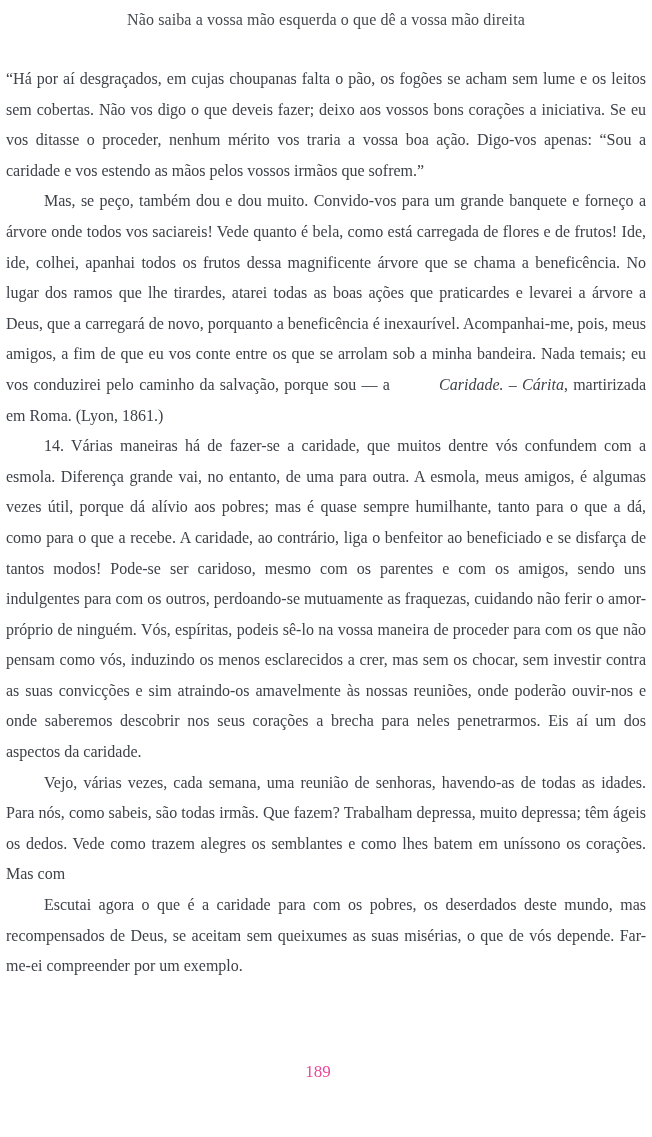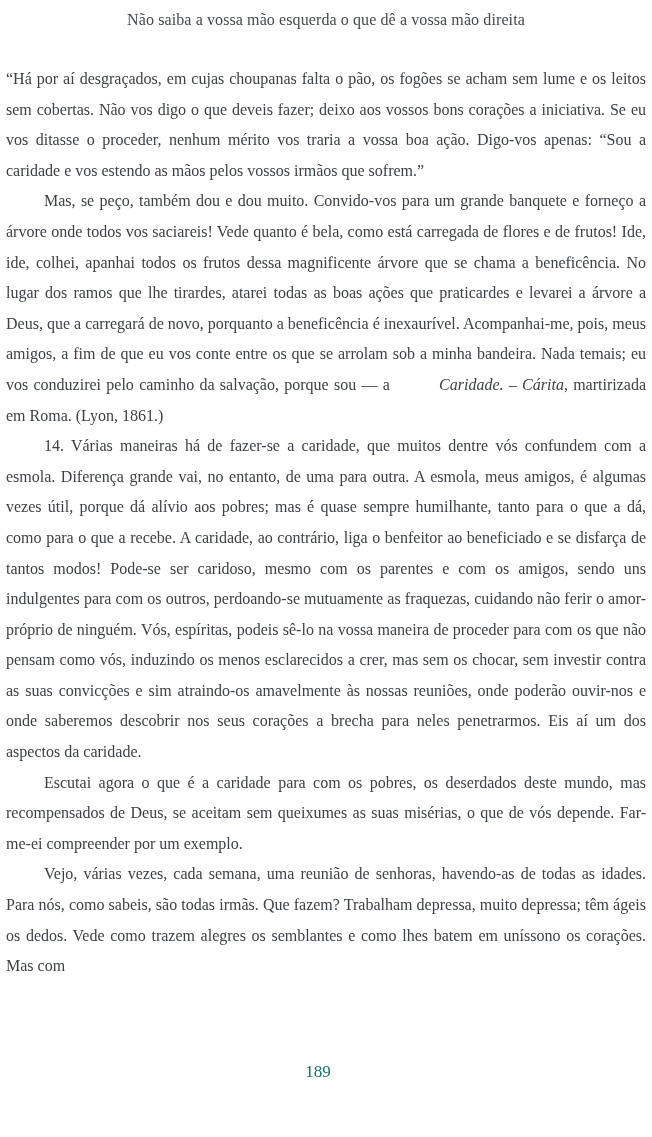--- a/index.html
+++ b/index.html
@@ -44,31 +44,31 @@
     font-style: italic;
     margin-left: 44px;
   }
   .page-number {
     position: absolute;
     left: 0;
     right: 16px;
     bottom: 10px;
     text-align: center;
     font-size: 17px;
-    color: #0f766e;
+    color: #ec4899;
   }
 </style>
 </head>
 <body>
 
 <div class="page">
   <div class="running-header">Não saiba a vossa mão esquerda o que dê a vossa mão direita</div>
 
   <div class="body-text">
       <p class="para"><span>“Há por aí desgraçados, em cujas choupanas falta o pão, os fogões se acham sem lume e os leitos sem cobertas. Não vos digo o que deveis fazer; deixo aos vossos bons corações a iniciativa. Se eu vos ditasse o proceder, nenhum mérito vos traria a vossa boa ação. Digo-vos apenas: “Sou a caridade e vos estendo as mãos pelos vossos irmãos que sofrem.”</span></p>
       <p class="para indent"><span>Mas, se peço, também dou e dou muito. Convido-vos para um grande banquete e forneço a árvore onde todos vos saciareis! Vede quanto é bela, como está carregada de flores e de frutos! Ide, ide, colhei, apanhai todos os frutos dessa magnificente árvore que se chama a beneficência. No lugar dos ramos que lhe tirardes, atarei todas as boas ações que praticardes e levarei a árvore a Deus, que a carregará de novo, porquanto a beneficência é inexaurível. Acompanhai-me, pois, meus amigos, a fim de que eu vos conte entre os que se arrolam sob a minha bandeira. Nada temais; eu vos conduzirei pelo caminho da salvação, porque sou — a </span><span class="italic">Caridade. – Cárita</span><span>, martirizada em Roma. (Lyon, 1861.)</span></p>
       <p class="para indent"><span>14. Várias maneiras há de fazer-se a caridade, que muitos dentre vós confundem com a esmola. Diferença grande vai, no entanto, de uma para outra. A esmola, meus amigos, é algumas vezes útil, porque dá alívio aos pobres; mas é quase sempre humilhante, tanto para o que a dá, como para o que a recebe. A caridade, ao contrário, liga o benfeitor ao beneficiado e se disfarça de tantos modos! Pode-se ser caridoso, mesmo com os parentes e com os amigos, sendo uns indulgentes para com os outros, perdoando-se mutuamente as fraquezas, cuidando não ferir o amor-próprio de ninguém. Vós, espíritas, podeis sê-lo na vossa maneira de proceder para com os que não pensam como vós, induzindo os menos esclarecidos a crer, mas sem os chocar, sem investir contra as suas convicções e sim atraindo-os amavelmente às nossas reuniões, onde poderão ouvir-nos e onde saberemos descobrir nos seus corações a brecha para neles penetrarmos. Eis aí um dos aspectos da caridade.</span></p>
+      <p class="para indent"><span>Vejo, várias vezes, cada semana, uma reunião de senhoras, havendo-as de todas as idades. Para nós, como sabeis, são todas irmãs. Que fazem? Trabalham depressa, muito depressa; têm ágeis os dedos. Vede como trazem alegres os semblantes e como lhes batem em uníssono os corações. Mas com</span></p>
       <p class="para indent"><span>Escutai agora o que é a caridade para com os pobres, os deserdados deste mundo, mas recompensados de Deus, se aceitam sem queixumes as suas misérias, o que de vós depende. Far-me-ei compreender por um exemplo.</span></p>
-      <p class="para indent"><span>Vejo, várias vezes, cada semana, uma reunião de senhoras, havendo-as de todas as idades. Para nós, como sabeis, são todas irmãs. Que fazem? Trabalham depressa, muito depressa; têm ágeis os dedos. Vede como trazem alegres os semblantes e como lhes batem em uníssono os corações. Mas com</span></p>
     </div>
 
   <div class="page-number">189</div>
 </div>
 
 </body></html>

